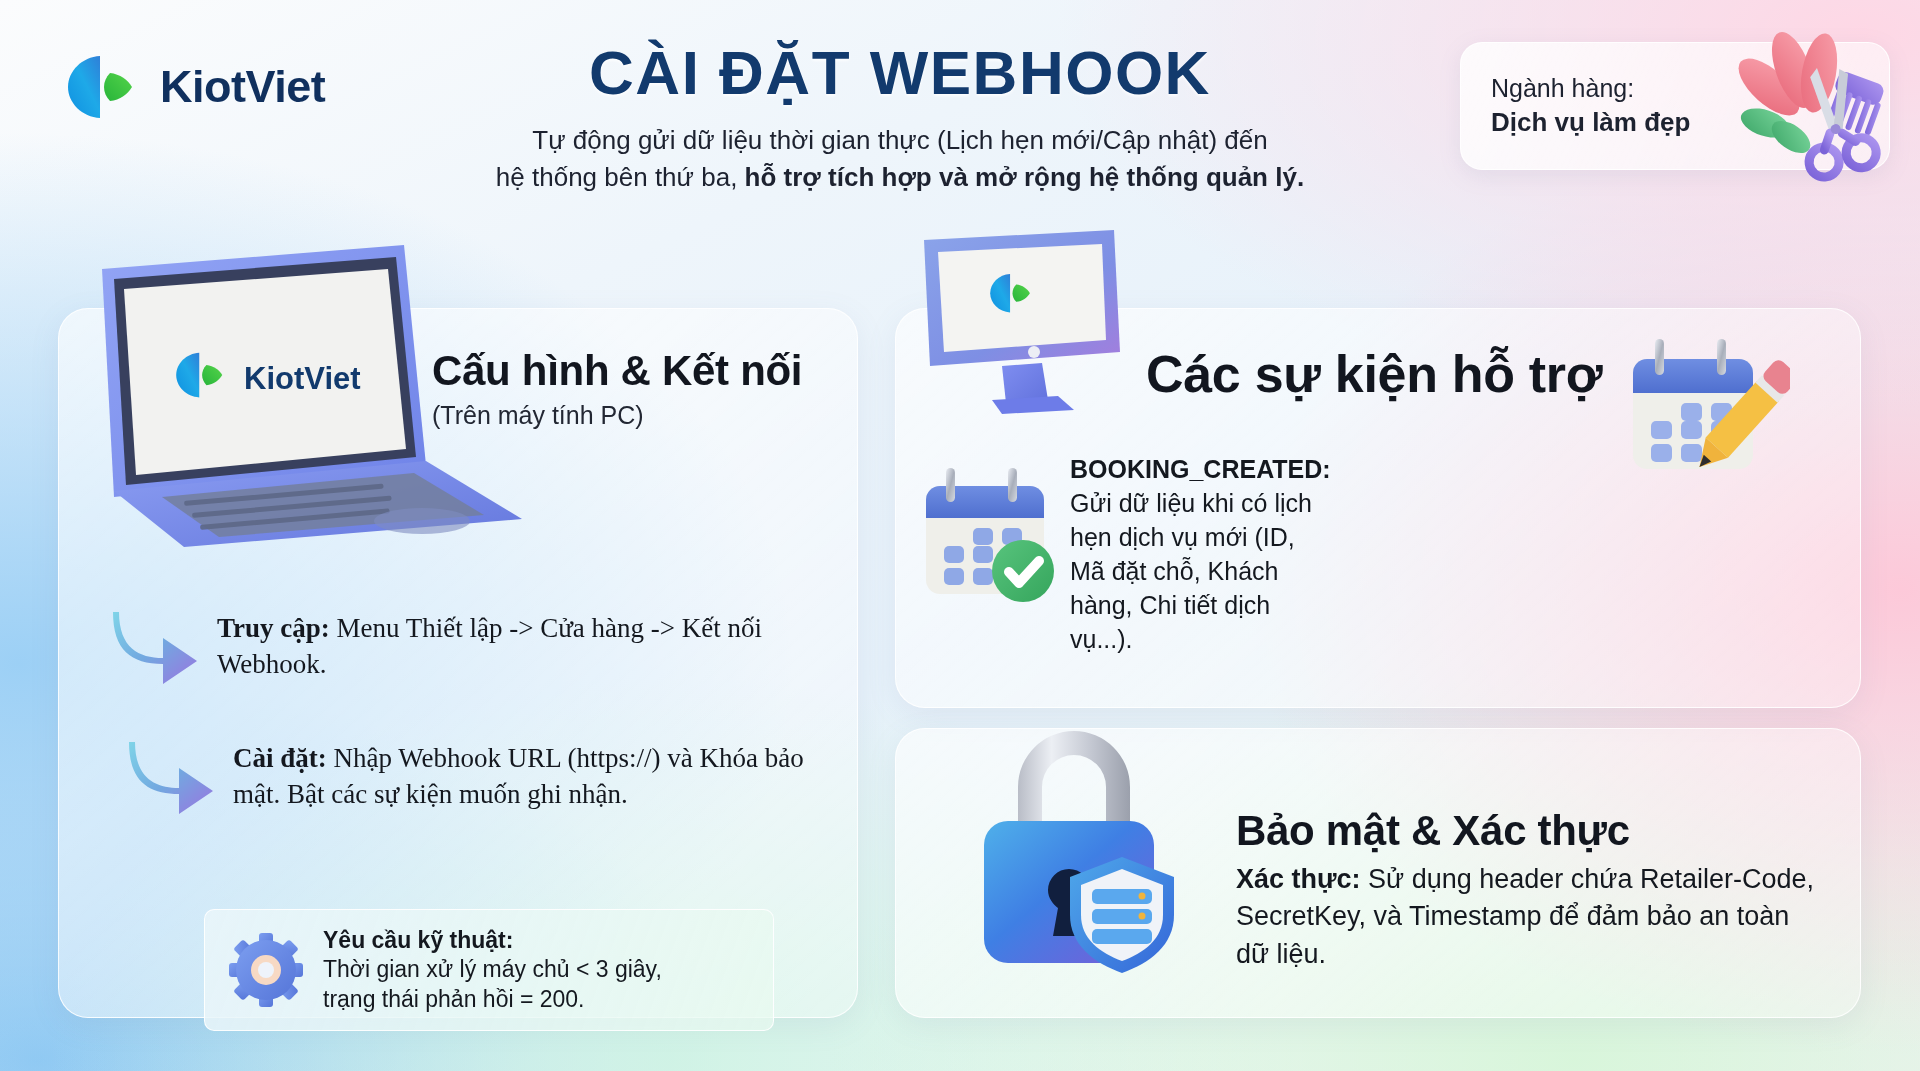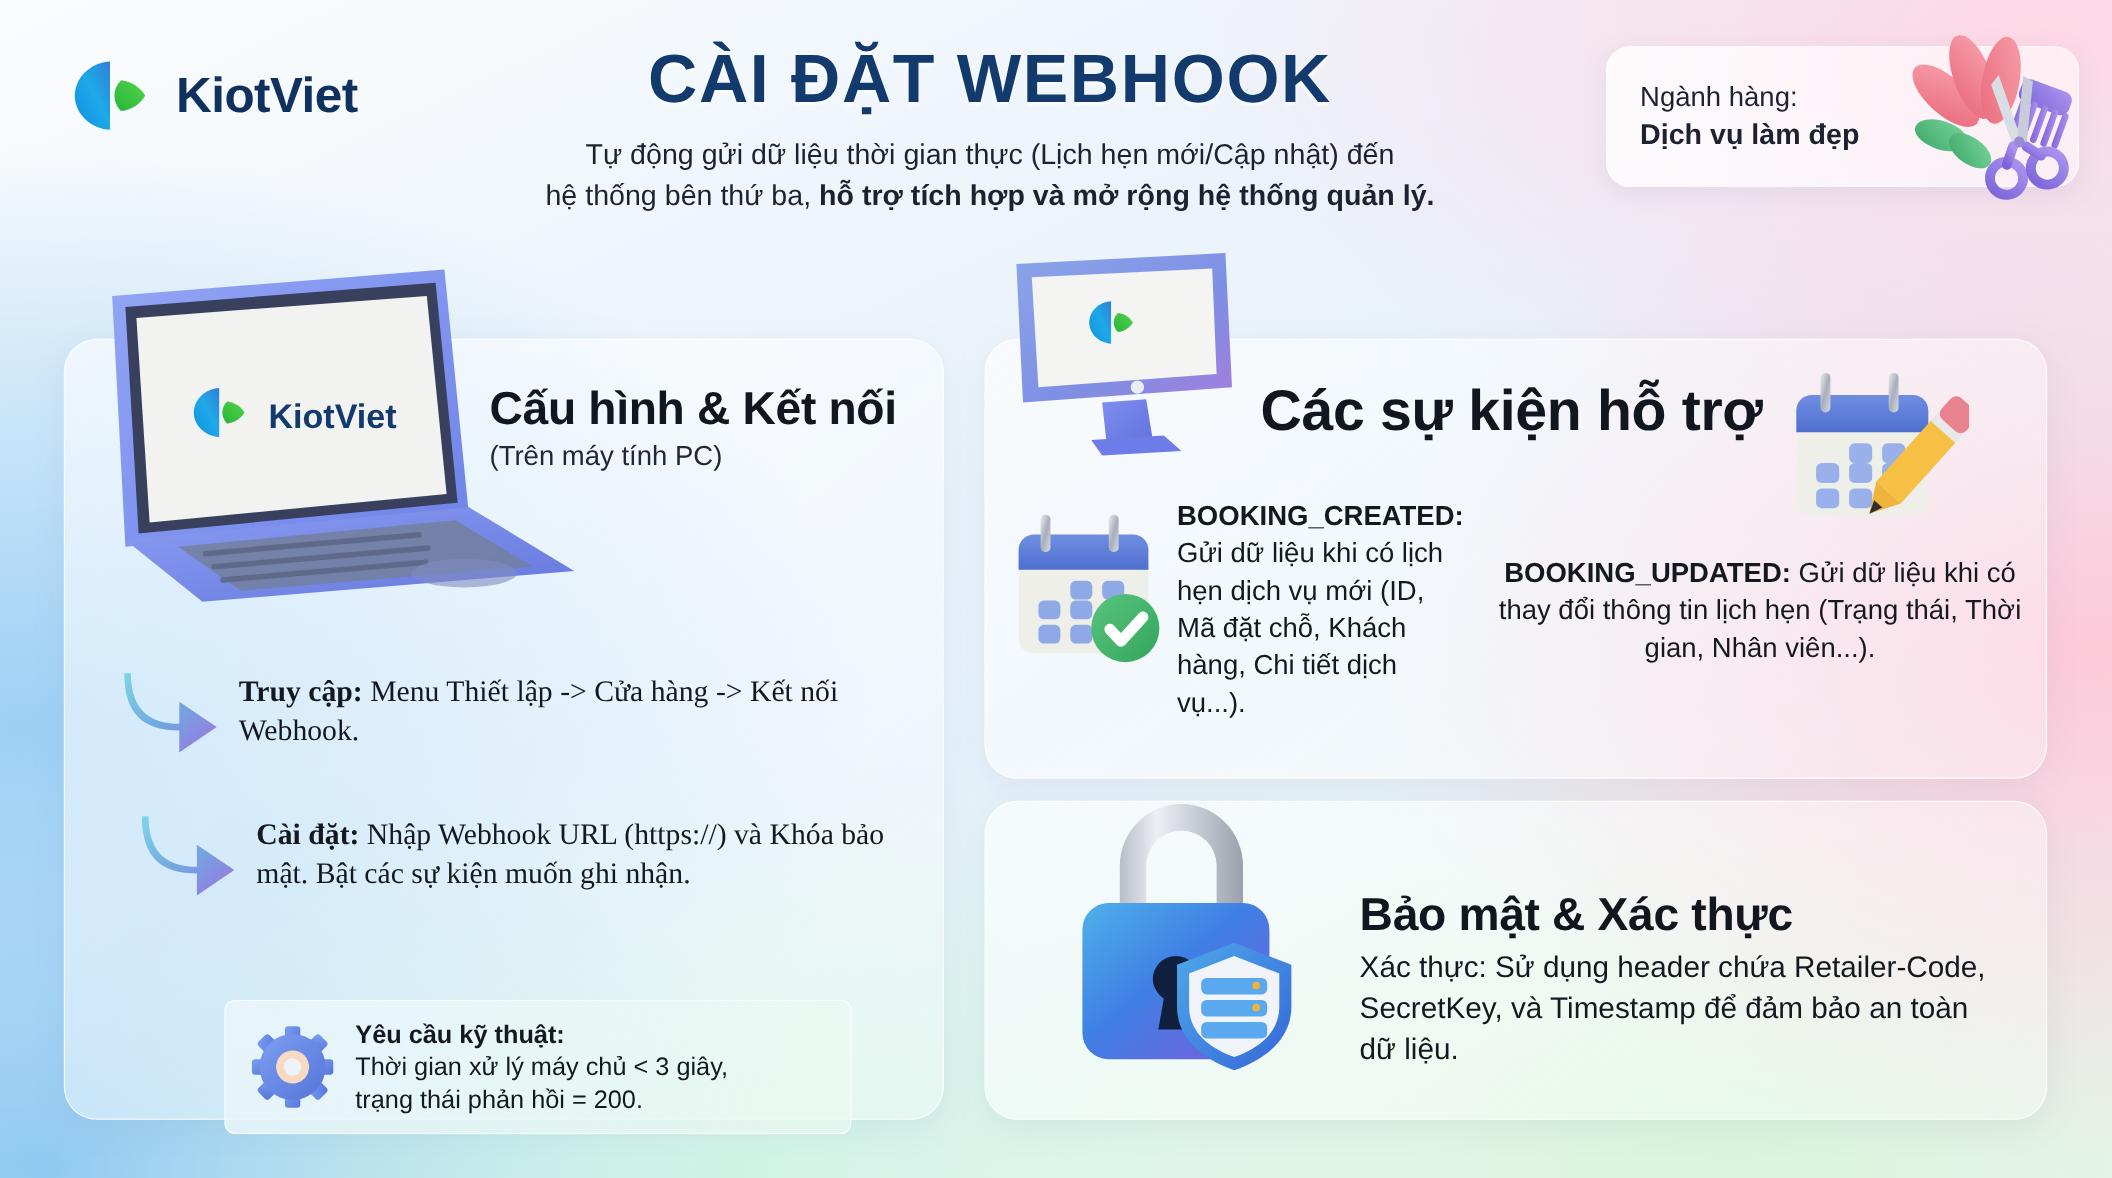--- a/index.html
+++ b/index.html
@@ -109,21 +109,21 @@
   #card-security{ left: 895px;  top: 728px;  width: 966px;  height: 290px; }
 
   
   #laptop-icon {
     position: absolute;
     left: 15px; top: -80px;
     width: 480px; height: 320px;
   }
   #config-heading {
     position: absolute;
-    left: 386px; top: 38px;
+    left: 373px; top: 38px;
     width: 400px;
   }
   #config-title {
     font-size: 42px;
     font-weight: bold;
     color: #12161f;
     line-height: 1.12;
     letter-spacing: -0.3px;
   }
   #config-subtitle {
@@ -232,21 +232,21 @@
     margin-top: 16px;
   }
   #security-text {
     position: absolute;
     left: 340px; top: 132px;
     width: 590px;
     font-size: 27px;
     color: #14181f;
     line-height: 1.38;
   }
-  #security-text .bold { font-weight: normal; }
+  #security-text .bold { font-weight: bold; }
 </style>
 </head>
 <body>
 
 <div id="header">
 
   <div id="brand">
     <svg id="brand-mark" viewBox="0 0 86 78">
       <defs>
         <linearGradient id="gBlue" x1="0" y1="1" x2="1" y2="0">
@@ -502,23 +502,20 @@
     </g>
     <g transform="rotate(42 120 100)">
       <rect x="104" y="50" width="30" height="76" fill="#f5c044"></rect>
       <rect x="104" y="42" width="30" height="10" fill="#e8e8e8"></rect>
       <rect x="104" y="18" width="30" height="26" rx="7" fill="#e8838f"></rect>
       <path d="M104 126 L119 152 L134 126 Z" fill="#f0b33c"></path>
       <path d="M114 140 L119 152 L124 140 Z" fill="#2e2e2e"></path>
     </g>
   </svg>
 
-  <div id="event-updated-text">
-    <span class="bold">BOOKING_UPDATED:</span><span> Gửi dữ liệu khi có thay đổi thông tin lịch hẹn (Trạng thái, Thời gian, Nhân viên...).</span>
-  </div>
 </div>
 
 <div class="card" id="card-security">
 
   <svg id="lock-icon" viewBox="0 0 230 270">
     <defs>
       <linearGradient id="shackle" x1="0" y1="0" x2="1" y2="0">
         <stop offset="0%" stop-color="#b9bdc7"></stop>
           <stop offset="30%" stop-color="#eceff4"></stop>
         <stop offset="65%" stop-color="#c4c8d2"></stop>

